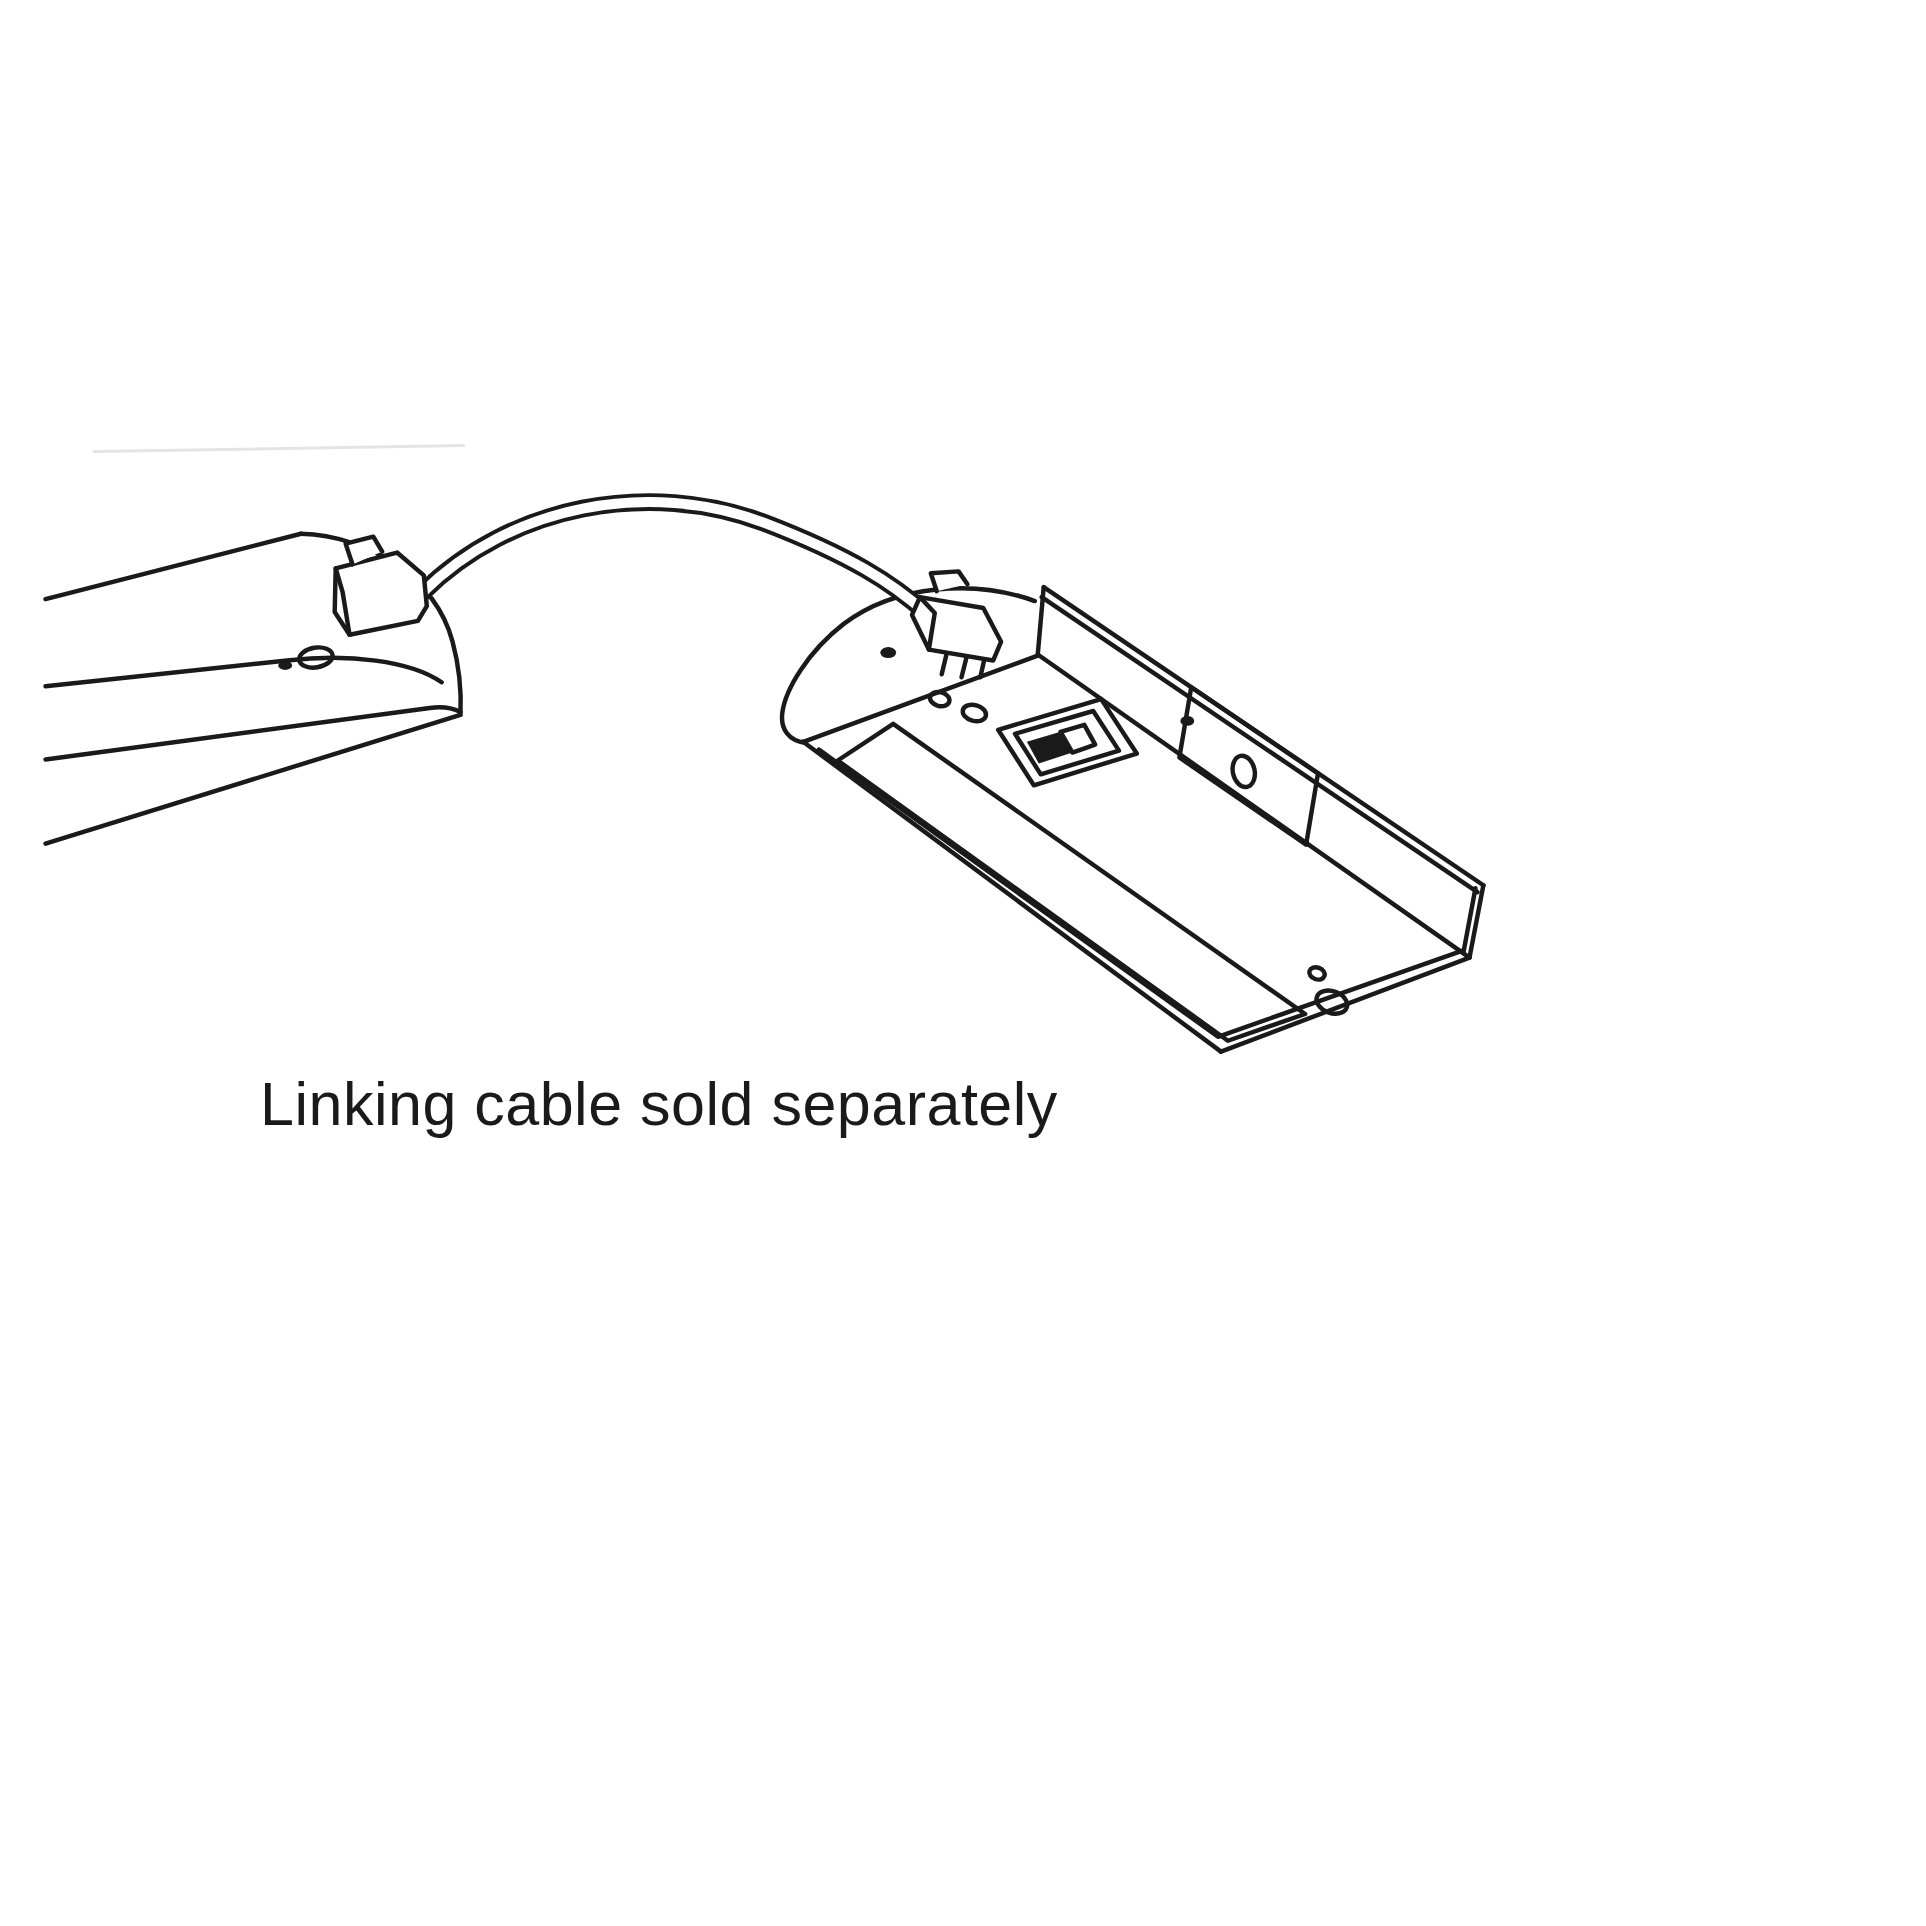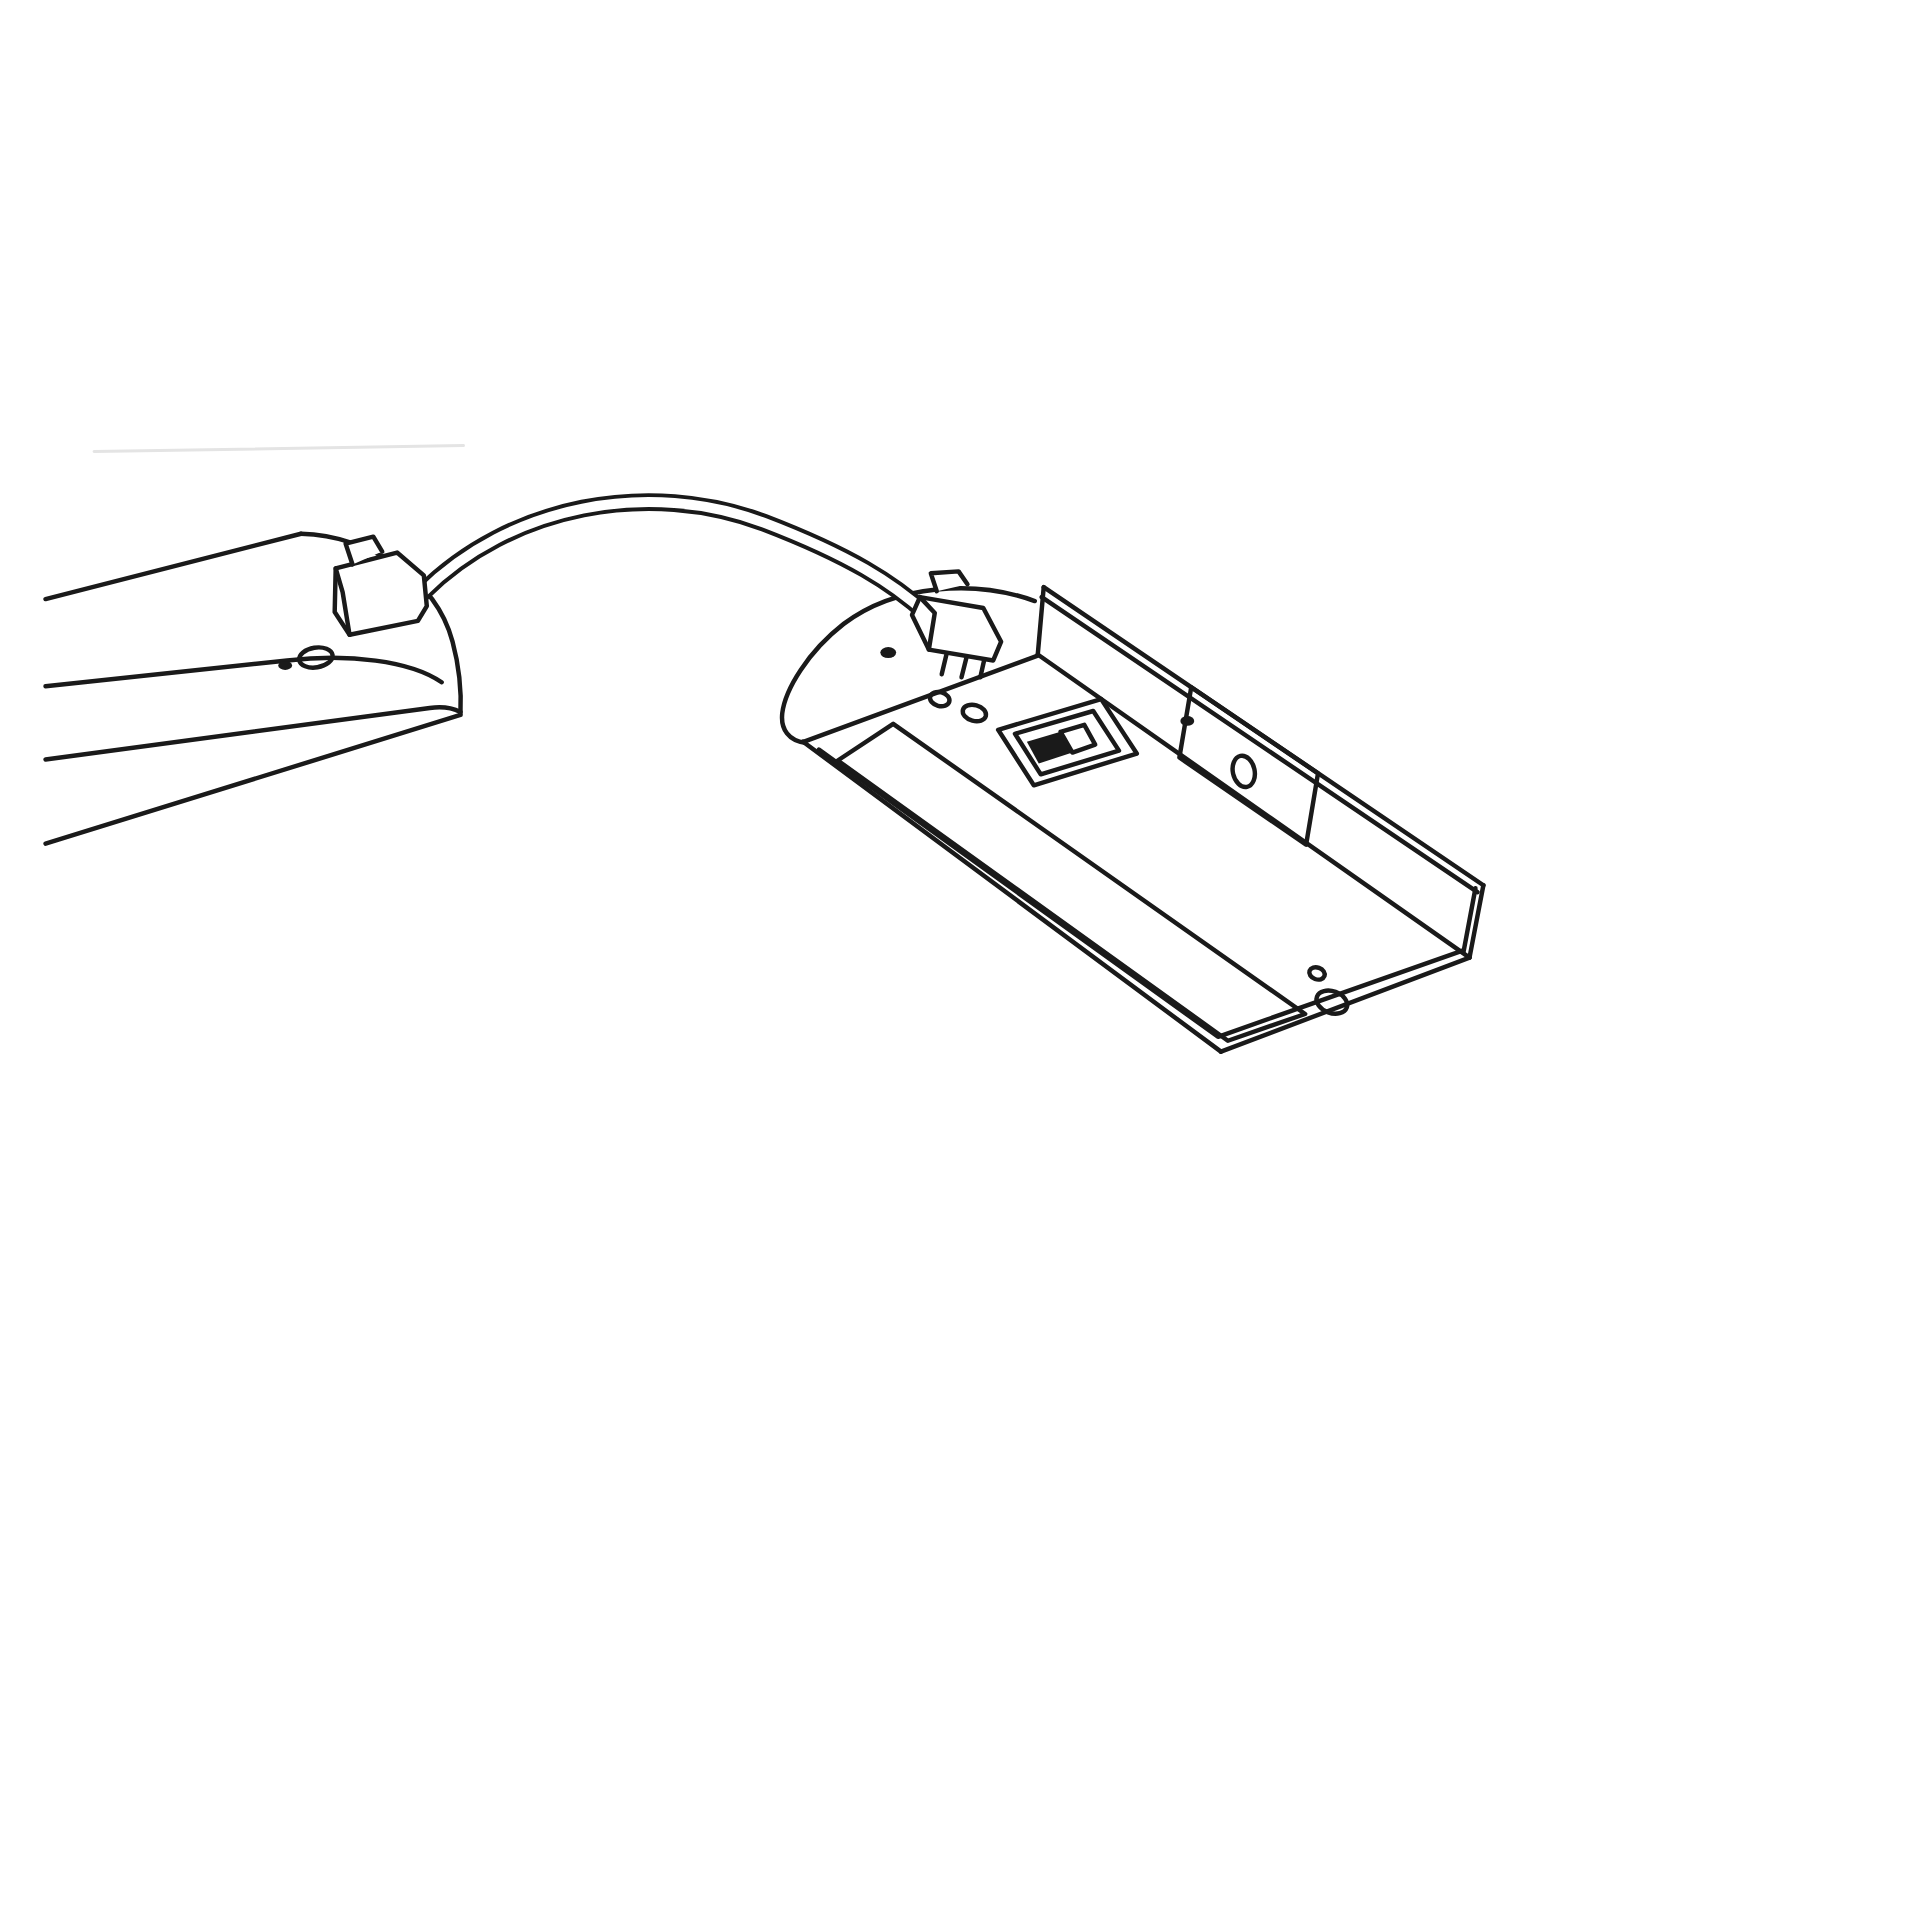--- a/index.html
+++ b/index.html
@@ -88,14 +88,15 @@
     </g>
 
     <g>
       <path class="ln-fill" d="M929,603 L993,614 L1011,648 L1003,667 L938,656 L921,621 Z"></path>
       <path class="ln" d="M938,656 L944,619 L929,603"></path>
       <path class="ln-fill" d="M946,597 L940,579 L968,577 L977,590"></path>
       <path class="ln" d="M956,660 L951,681 M976,664 L971,684 M994,666 L990,684"></path>
     </g>
   </svg>
 
+  <div class="caption">Linking cable sold separately</div>
 </div>
 
 
 </body></html>

